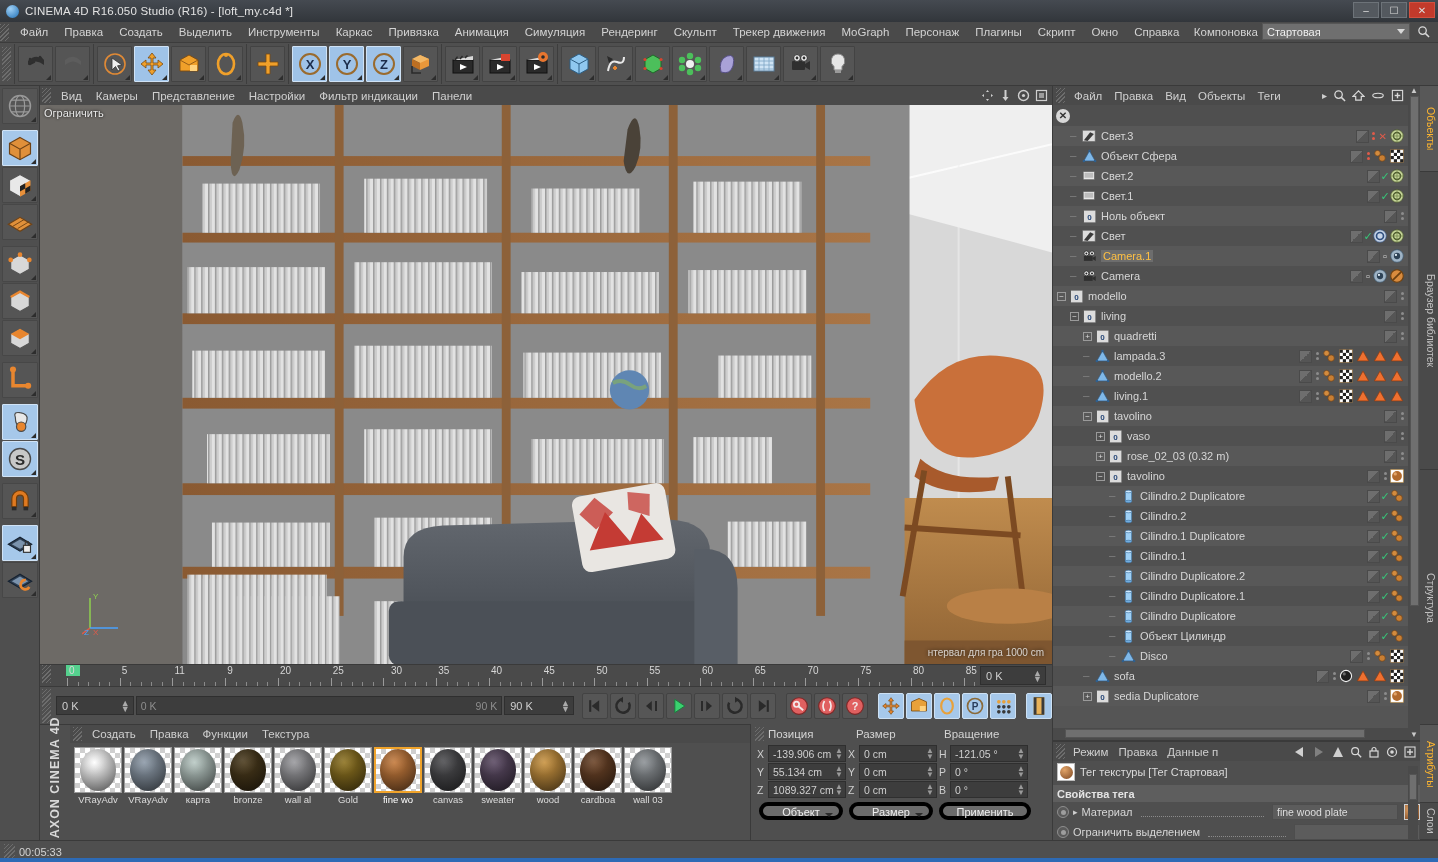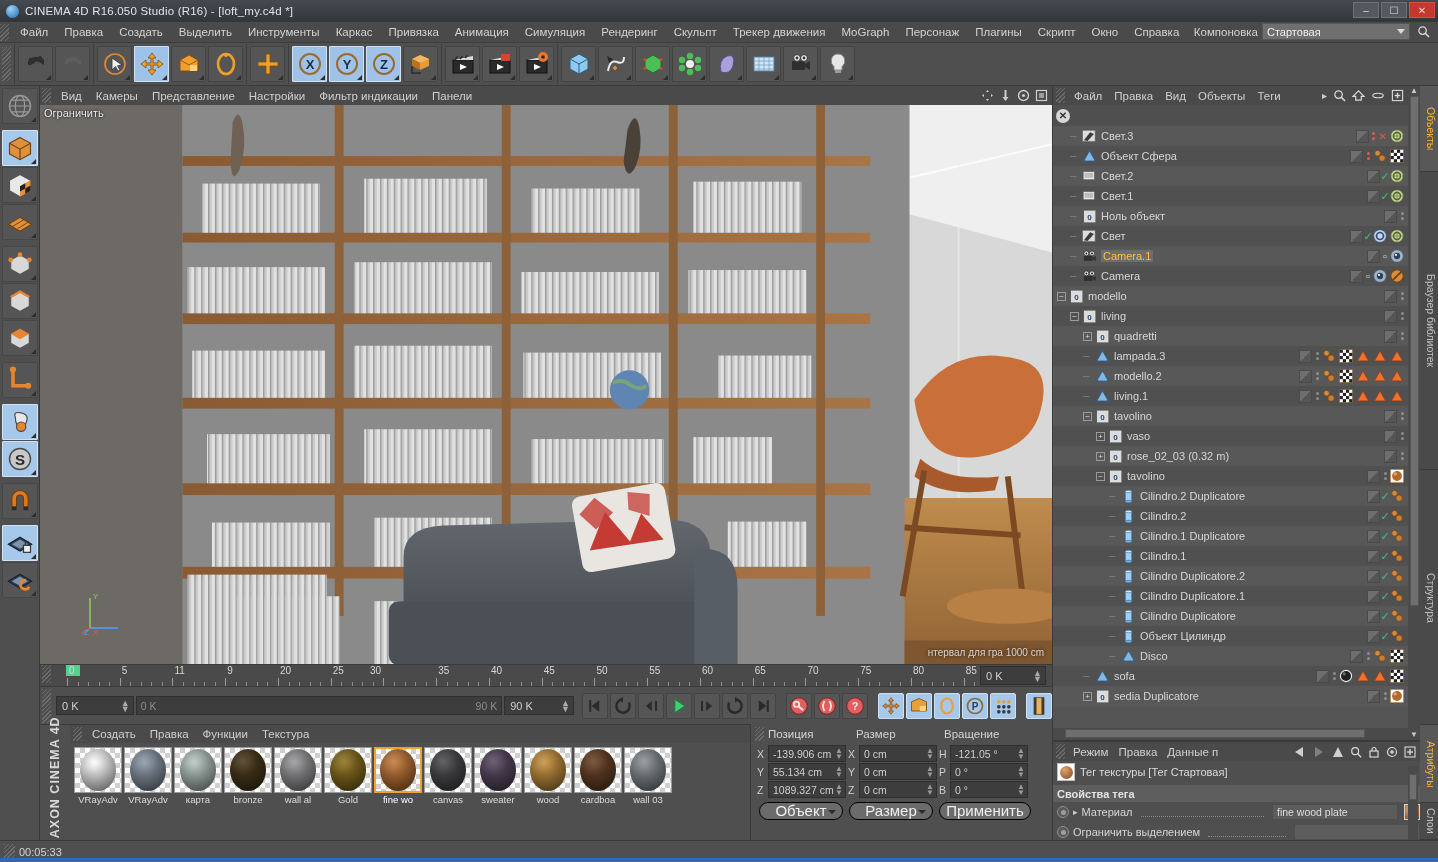--- a/index.html
+++ b/index.html
@@ -132,22 +132,22 @@
   .coords{ width:302px; background:#4f4f4f; border-left:1px solid #3a3a3a; flex:0 0 302px;
     display:flex; flex-direction:column;}
   .coordhead{ height:20px; display:flex; align-items:center; gap:0; font-size:11.5px; color:#d3d3d3;}
   .coordhead .h{ width:88px; }
   .crow{ display:flex; align-items:center; gap:2px; margin:1px 0 0 0; padding-left:6px;}
   .clab{ width:9px; font-size:10.5px; color:#cfcfcf;}
   .cfield{ width:78px;height:17px;background:#3d3d3d;border:1px solid #2f2f2f;color:#cfcfcf;
     font-size:10.5px; display:flex;align-items:center;padding:0 10px 0 4px; position:relative;}
   .cfield .spin{ position:absolute;right:2px;top:2px;font-size:8px;color:#9a9a9a;line-height:6px;}
   .cbtnrow{ display:flex; gap:6px; padding:4px 0 0 8px;}
-  .cbtn{ height:18px;background:#6b6b6b;border:1px solid #000000; border-radius:9px;
-    font-size:15px;color:#efefef;display:flex;align-items:flex-end;justify-content:center;position:relative;}
+  .cbtn{ height:18px;background:#6b6b6b;border:4px solid #000000; border-radius:9px;
+    font-size:11px;color:#efefef;display:flex;align-items:flex-start;justify-content:center;position:relative;}
   .cbtn .arw{ position:absolute; right:6px; top:7px; border-left:4px solid transparent;border-right:4px solid transparent;border-top:4px solid #2b2b2b;}
 
   
   .rightcol{ width:368px; flex:0 0 368px; background:#4f4f4f; display:flex; flex-direction:column;
     border-left:1px solid #3a3a3a;}
   .objmgr{ flex:0 0 654px; display:flex; }
   .om-main{ flex:1 1 auto; display:flex; flex-direction:column; min-width:0;}
   .om-menu{ height:19px; background:#4a4a4a; display:flex; align-items:center; gap:0;}
   .om-menu .mi{ padding:0 6px; font-size:11.5px; color:#cfcfcf;}
   .om-icons{ margin-left:auto; display:flex; align-items:center; gap:6px; padding-right:4px;}
@@ -768,21 +768,21 @@
             <div class="tick" style="left: 235.547px; height: 4px; background: rgb(138, 138, 138);"></div>
             <div class="tick" style="left: 246.097px; height: 4px; background: rgb(138, 138, 138);"></div>
             <div class="tick" style="left: 256.647px; height: 4px; background: rgb(138, 138, 138);"></div>
             <div class="tick" style="left: 267.197px; height: 4px; background: rgb(138, 138, 138);"></div>
             <div class="lab" style="left: 279.747px;">25</div>
             <div class="tick" style="left: 277.747px; height: 8px;"></div>
             <div class="tick" style="left: 288.297px; height: 4px; background: rgb(138, 138, 138);"></div>
             <div class="tick" style="left: 298.846px; height: 4px; background: rgb(138, 138, 138);"></div>
             <div class="tick" style="left: 309.396px; height: 4px; background: rgb(138, 138, 138);"></div>
             <div class="tick" style="left: 319.946px; height: 4px; background: rgb(138, 138, 138);"></div>
-            <div class="lab" style="left: 317px;">30</div>
+            <div class="lab" style="left: 338px;">30</div>
             <div class="tick" style="left: 330.496px; height: 8px;"></div>
             <div class="tick" style="left: 341.046px; height: 4px; background: rgb(138, 138, 138);"></div>
             <div class="tick" style="left: 351.596px; height: 4px; background: rgb(138, 138, 138);"></div>
             <div class="tick" style="left: 362.146px; height: 4px; background: rgb(138, 138, 138);"></div>
             <div class="tick" style="left: 372.696px; height: 4px; background: rgb(138, 138, 138);"></div>
             <div class="lab" style="left: 385.245px;">35</div>
             <div class="tick" style="left: 383.245px; height: 8px;"></div>
             <div class="tick" style="left: 393.795px; height: 4px; background: rgb(138, 138, 138);"></div>
             <div class="tick" style="left: 404.345px; height: 4px; background: rgb(138, 138, 138);"></div>
             <div class="tick" style="left: 414.895px; height: 4px; background: rgb(138, 138, 138);"></div>

